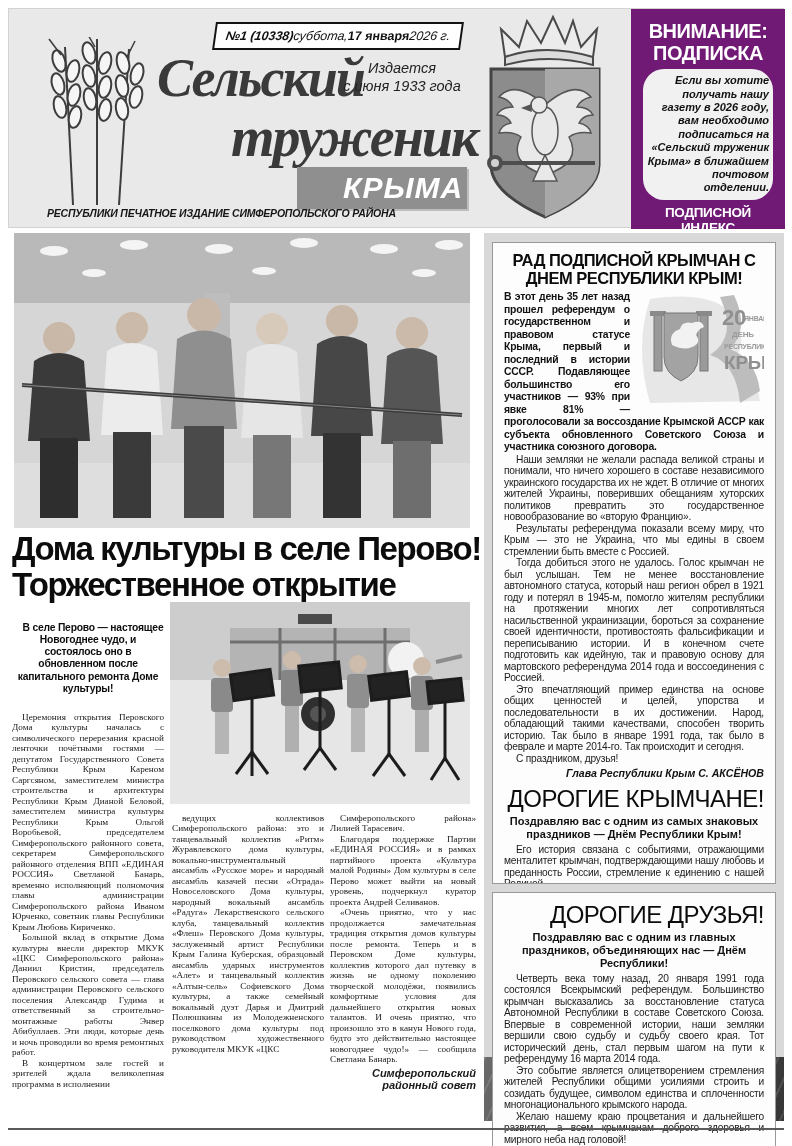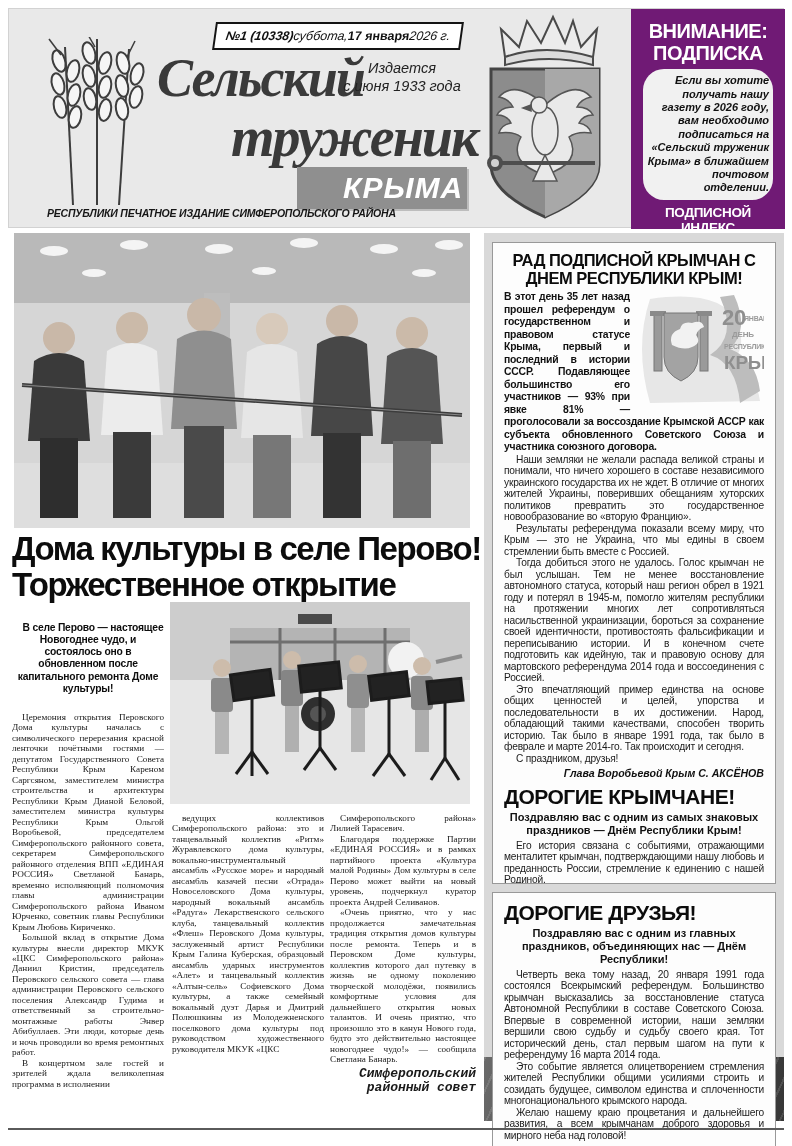--- a/index.html
+++ b/index.html
@@ -30,33 +30,33 @@
   
   .photo1 { position:absolute; left:14px; top:233px; width:456px; height:295px; }
   .photo2 { position:absolute; left:170px; top:602px; width:300px; height:202px; }
   .headline { position:absolute; left:12px; top:531px; width:472px; font-weight:bold; font-size:33px; line-height:1.1; letter-spacing:-1.4px; color:#0c0c0c; }
   .col { position:absolute; top:622px; width:152px; height:505px; overflow:hidden; font-family:"Liberation Serif", serif; font-size:9.2px; line-height:1.14; text-align:justify; color:#1a1a1a; }
   .col1 { left:12px; }
   .col2 { left:172px; top:813px; height:314px; }
   .col3 { left:330px; top:813px; width:146px; height:314px; }
   .col p { text-indent:10px; }
   .lead { font-family:"Liberation Sans", sans-serif; font-weight:bold; font-size:10.3px; line-height:1.18; letter-spacing:-0.2px; text-indent:0; margin-bottom:17px; text-align:center; color:#0e0e0e; }
-  .sig-left { font-family:Liberation Mono, monospace; font-weight:bold; font-style:italic; font-size:13px; text-align:right; text-indent:0; margin-top:2px; }
+  .sig-left { font-family:Liberation Sans, sans-serif; font-weight:bold; font-style:italic; font-size:11px; text-align:right; text-indent:0; margin-top:2px; }
 
   
   .rightcol { position:absolute; left:484px; top:233px; width:300px; height:888px; background:#d9d9d9; }
   .strip { position:absolute; left:0; bottom:0; width:100%; height:64px;
            background:linear-gradient(100deg,#6b6b6b 0%,#474747 30%,#5d5d5d 55%,#363636 100%); }
   .strip:after { content:""; position:absolute; inset:0;
            background:repeating-linear-gradient(115deg, rgba(255,255,255,0.12) 0 2px, transparent 2px 14px); }
   .gbox { position:absolute; left:8px; right:8px; background:#fdfdfd; border:1px solid #999; padding:8px 11px; overflow:hidden; }
   .gbox1 { top:9px; height:642px; }
   .gbox2 { top:659px; height:279px; }
   .g-title { font-weight:bold; font-size:16.5px; line-height:1.1; letter-spacing:-0.5px; text-align:center; color:#0c0c0c; margin-bottom:4px; }
-  .g-title2 { font-weight:bold; font-size:21px; letter-spacing:-0.5px; text-align:left; color:#0c0c0c; margin:6px 0 2px; }
+  .g-title2 { font-weight:normal; font-size:24px; letter-spacing:-0.5px; text-align:right; color:#0c0c0c; margin:6px 0 2px; }
   .g-sub { font-weight:bold; font-size:11px; line-height:1.2; text-align:center; margin-bottom:2px; }
   .g-lead { font-weight:bold; font-size:10.4px; line-height:1.2; text-align:justify; letter-spacing:-0.2px; }
   .g-p { font-size:10.2px; line-height:1.13; text-align:justify; text-indent:12px; letter-spacing:-0.2px; color:#1b1b1b; }
   .g-sig { font-weight:bold; font-style:italic; font-size:10.6px; text-align:right; line-height:1.2; margin:2px 0; }
   .emblem { float:right; width:128px; height:112px; margin:2px 0 2px 6px; }
 
   .bottom-rule { position:absolute; left:8px; top:1128px; width:776px; height:2px; background:#5a5a5a; }
 </style>
 </head>
 <body>
@@ -314,21 +314,21 @@
           <text x="88" y="76" font-family="Liberation Sans, sans-serif" font-weight="bold" font-size="19" fill="#8f8f8f">КРЫМ</text>
         </svg>
         <span>В этот день 35 лет назад прошел референдум о государственном и правовом статусе Крыма, первый и последний в истории СССР. Подавляющее большинство его участников — 93% при явке 81% — проголосовали за воссоздание Крымской АССР как субъекта обновленного Советского Союза и участника союзного договора.</span>
       </div>
 
       <p class="g-p">Наши земляки не желали распада великой страны и понимали, что ничего хорошего в составе независимого украинского государства их не ждет. В отличие от многих жителей Украины, поверивших обещаниям хуторских политиков превратить это государственное новообразование во «вторую Францию».</p>
       <p class="g-p">Результаты референдума показали всему миру, что Крым — это не Украина, что мы едины в своем стремлении быть вместе с Россией.</p>
       <p class="g-p">Тогда добиться этого не удалось. Голос крымчан не был услышан. Тем не менее восстановление автономного статуса, который наш регион обрел в 1921 году и потерял в 1945-м, помогло жителям республики на протяжении многих лет сопротивляться насильственной украинизации, бороться за сохранение своей идентичности, противостоять фальсификации и переписыванию истории. И в конечном счете подготовить как идейную, так и правовую основу для мартовского референдума 2014 года и воссоединения с Россией.</p>
       <p class="g-p">Это впечатляющий пример единства на основе общих ценностей и целей, упорства и последовательности в их достижении. Народ, обладающий такими качествами, способен творить историю. Так было в январе 1991 года, так было в феврале и марте 2014-го. Так происходит и сегодня.</p>
       <p class="g-p">С праздником, друзья!</p>
-      <div class="g-sig">Глава Воробьевой Крым С. АКСЁНОВ</div>
+      <div class="g-sig">Глава Республики Крым С. АКСЁНОВ</div>
 
       <div class="g-title2">ДОРОГИЕ КРЫМЧАНЕ!</div>
       <div class="g-sub">Поздравляю вас с одним из самых знаковых праздников — Днём Республики Крым!</div>
       <p class="g-p">Его история связана с событиями, отражающими менталитет крымчан, подтверждающими нашу любовь и преданность России, стремление к единению с нашей Родиной.</p>
       <p class="g-p">Первый Общекрымский референдум 1991 года вернул Крыму статус республики, став нашей первой победой, отправной точкой пути, который привёл нас в Россию, пусть и через долгих 23 года. Мы помним и дорожим этой частью нашей истории.</p>
 
     </div>
 
     <div class="gbox gbox2">
       <div class="g-title2" style="margin-top:0">ДОРОГИЕ ДРУЗЬЯ!</div>

